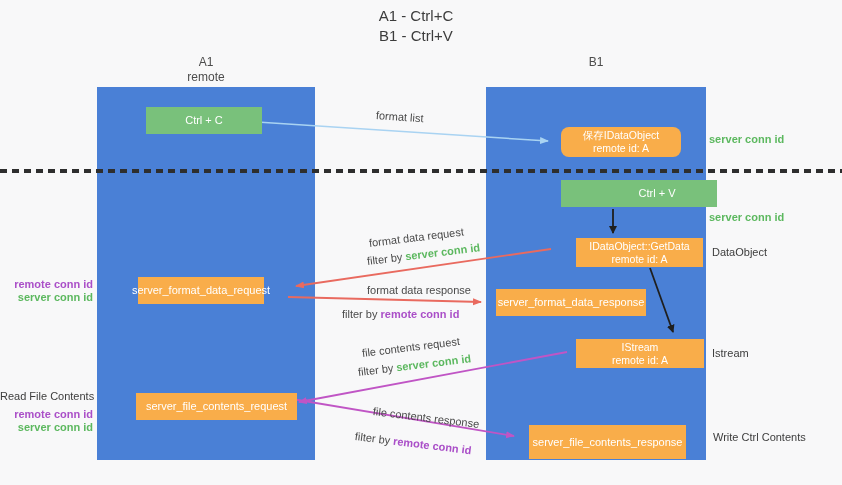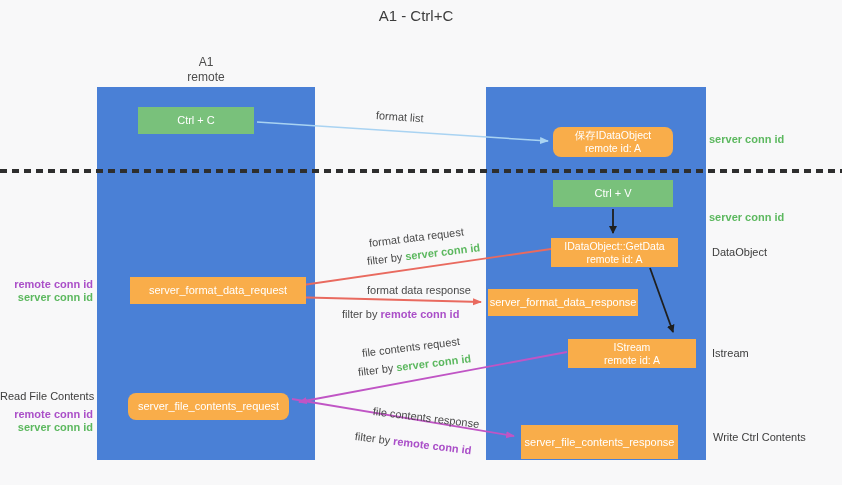--- a/index.html
+++ b/index.html
@@ -19,48 +19,50 @@
   }
   .lane{
     top:87px;height:373px;background:#4a80d6;
   }
   .dotted-line{
     left:0;top:169px;width:842px;height:4px;
     background:repeating-linear-gradient(to right,#2e2e2e 0 7px,transparent 7px 12px);
   }
   .box{
     display:flex;align-items:center;justify-content:center;flex-direction:column;
-    color:#ffffff;font-size:11px;text-align:center;line-height:13px;
+    color:#ffffff;font-size:11px;text-align:center;line-height:13px;margin-left:8px;
   }
   .green-box{background:#79c17b;}
   .orange-box{background:#f9ad4a;}
   .two-line{font-size:10.5px;}
   .albl{font-size:11px;color:#4a4a4a;white-space:nowrap;}
   .rot-neg{transform:rotate(-7deg);transform-origin:0 50%;}
   .rot-pos{transform:rotate(7deg);transform-origin:0 50%;}
   .rot-small{transform:rotate(4deg);transform-origin:0 50%;}
   .side{font-size:11px;white-space:nowrap;}
   .side-left{left:0;width:93px;text-align:right;}
   .green-t{color:#5cb85f;font-weight:bold;}
   .purple-t{color:#aa4fc8;font-weight:bold;}
   .dark-t{color:#3d3d3d;}
   svg.arrows{left:0;top:0;pointer-events:none;}
 </style>
 </head>
 <body>
 
 <div class="abs title">
   <div>A1 - Ctrl+C</div>
+  <div>B1 - Ctrl+V</div>
 </div>
 
 <div class="abs lane-header" style="left:97px;width:218px;">
   <div>A1</div>
   <div>remote</div>
 </div>
 <div class="abs lane-header" style="left:486px;width:220px;">
+  <div>B1</div>
 </div>
 
 <div class="abs lane" style="left:97px;width:218px;"></div>
 <div class="abs lane" style="left:486px;width:220px;"></div>
 
 <div class="abs dotted-line"></div>
 
 <svg class="abs arrows" width="842" height="485" viewBox="0 0 842 485">
   <defs>
     <marker id="m-blue" markerWidth="10" markerHeight="8" refX="8" refY="3.5" orient="auto" markerUnits="userSpaceOnUse">
@@ -87,43 +89,43 @@
 
 <div class="abs box green-box" style="left:138px;top:107px;width:116px;height:27px;">
   <span>Ctrl + C</span>
 </div>
 
 <div class="abs box orange-box two-line" style="left:553px;top:127px;width:120px;height:30px;border-radius:8px;">
   <span>保存IDataObject</span>
   <span>remote id: A</span>
 </div>
 
-<div class="abs box green-box" style="left:553px;top:180px;width:120px;height:27px;">
+<div class="abs box green-box" style="left:553px;top:180px;width:120px;height:27px;padding-left:36px;">
   <span>Ctrl + V</span>
 </div>
 
-<div class="abs box orange-box two-line" style="left:551px;top:238px;width:127px;height:29px;">
+<div class="abs box orange-box two-line" style="left:568px;top:238px;width:127px;height:29px;">
   <span>IDataObject::GetData</span>
   <span>remote id: A</span>
 </div>
 
-<div class="abs box orange-box" style="left:130px;top:277px;width:176px;height:27px;">
+<div class="abs box orange-box" style="left:130px;top:277px;width:126px;height:27px;">
   <span>server_format_data_request</span>
 </div>
 
 <div class="abs box orange-box" style="left:488px;top:289px;width:150px;height:27px;">
   <span>server_format_data_response</span>
 </div>
 
 <div class="abs box orange-box two-line" style="left:568px;top:339px;width:128px;height:29px;">
   <span>IStream</span>
   <span>remote id: A</span>
 </div>
 
-<div class="abs box orange-box" style="left:128px;top:393px;width:161px;height:27px;border-radius:8px;">
+<div class="abs box orange-box" style="left:128px;top:393px;width:161px;height:27px;">
   <span>server_file_contents_request</span>
 </div>
 
 <div class="abs box orange-box" style="left:521px;top:425px;width:157px;height:34px;">
   <span>server_file_contents_response</span>
 </div>
 
 <div class="abs albl rot-small" style="left:376px;top:109px;">format list</div>
 
 <div class="abs albl rot-neg" style="left:369px;top:237px;">format data request</div>

